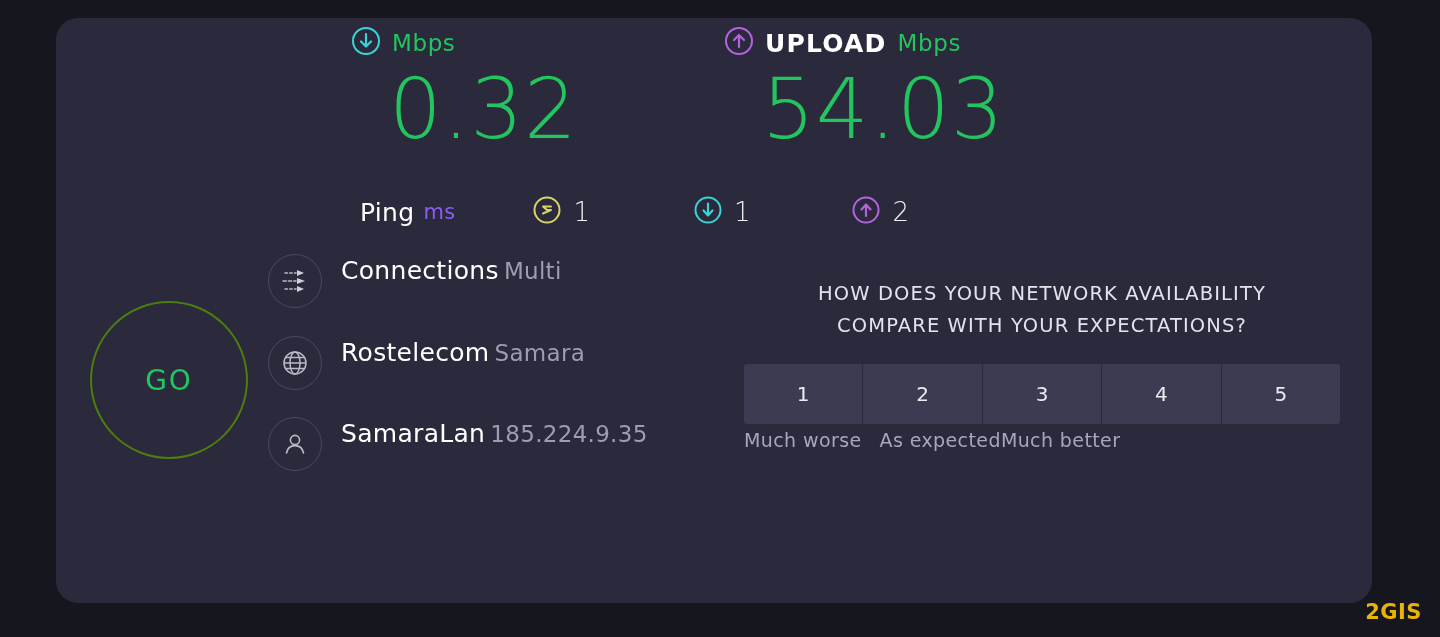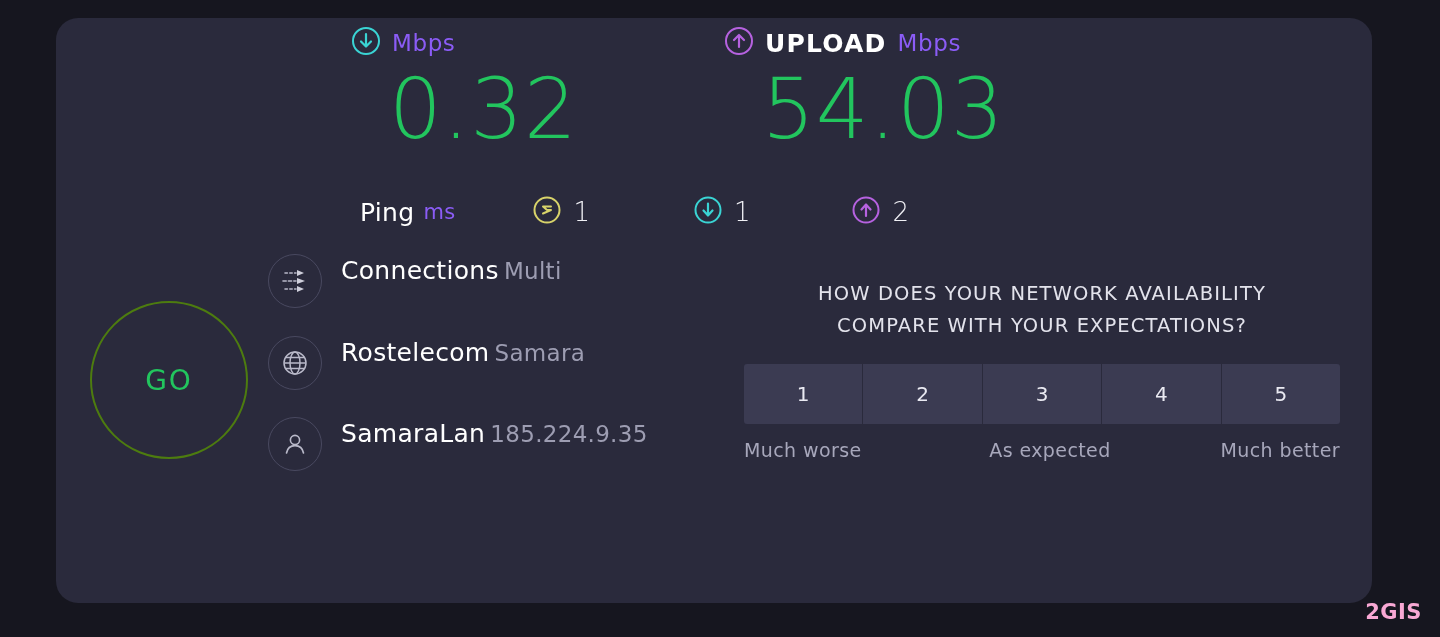--- a/index.html
+++ b/index.html
@@ -28,21 +28,21 @@
     white-space: nowrap;
   }
   .metric-head.dl { left: 351px; top: 26px; }
   .metric-head.ul { left: 724px; top: 26px; }
 
   .metric-label {
     font-size: 25px; letter-spacing: 1.2px;
     color: #ffffff; font-weight: 600;
   }
   .metric-unit {
-    font-size: 23px; color: #8b5cf6; letter-spacing: .6px; font-weight: 400;
+    font-size: 23px; color: #22c55e; letter-spacing: .6px; font-weight: 400;
   }
 
   .metric-value {
     position: absolute;
     font-size: 83px; line-height: 1;
     color: #22c55e; font-weight: 300;
     letter-spacing: 1px;
     white-space: nowrap;
   }
   .metric-value.dl { left: 389px; top: 68px; width: 185px; text-align: right; }
@@ -123,29 +123,29 @@
     border: none;
     border-right: 1px solid #2a2a3c;
     color: #eaeaf2; font-size: 20px; font-weight: 400;
     font-family: inherit;
     display: flex; align-items: center; justify-content: center;
     cursor: pointer;
   }
   .rating-btn:last-child { border-right: none; }
 
   .scale-labels {
-    display: flex; justify-content: space-between;
-    margin-top: 15px;
+    display: flex; 
+    margin-top: 5px;
     font-size: 19px; color: #a7a7bb; letter-spacing: .4px;
   }
   .scale-labels span:nth-child(2) { margin-left: 18px; }
 
   .watermark {
     position: absolute; right: 18px; top: 600px;
-    font-size: 21px; font-weight: 700; color: #f9a8d4;
+    font-size: 21px; font-weight: 700; color: #eab308;
     letter-spacing: .5px;
   }
 </style>
 </head>
 <body>
 
 <div id="app">
   <div class="card"></div>
 
   <div class="results">

